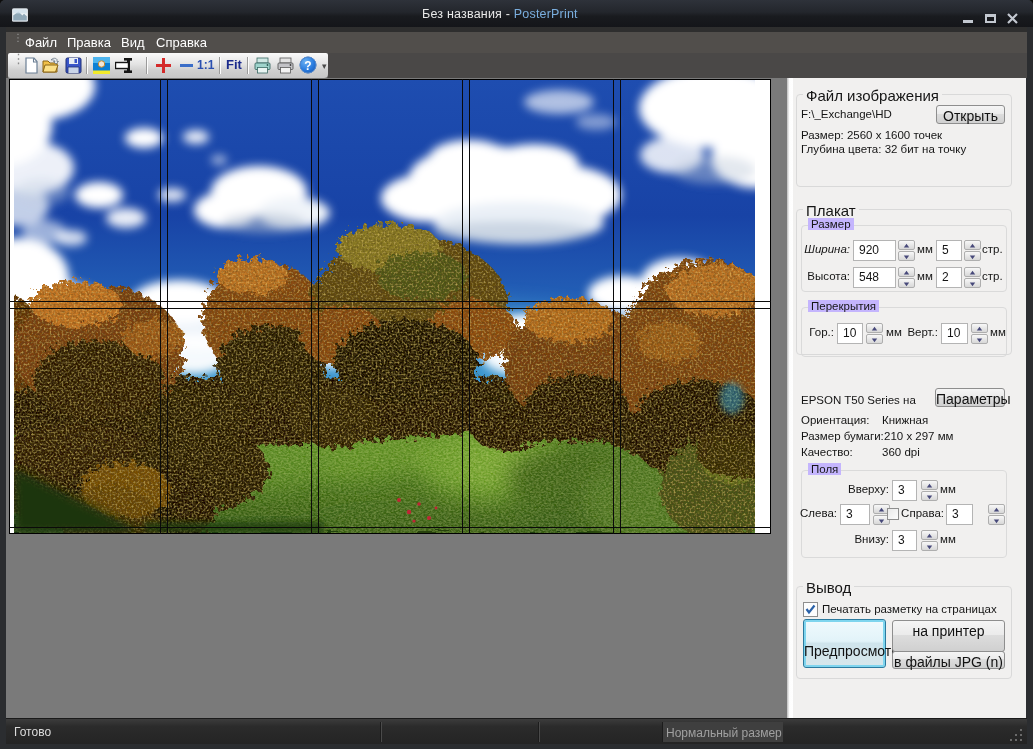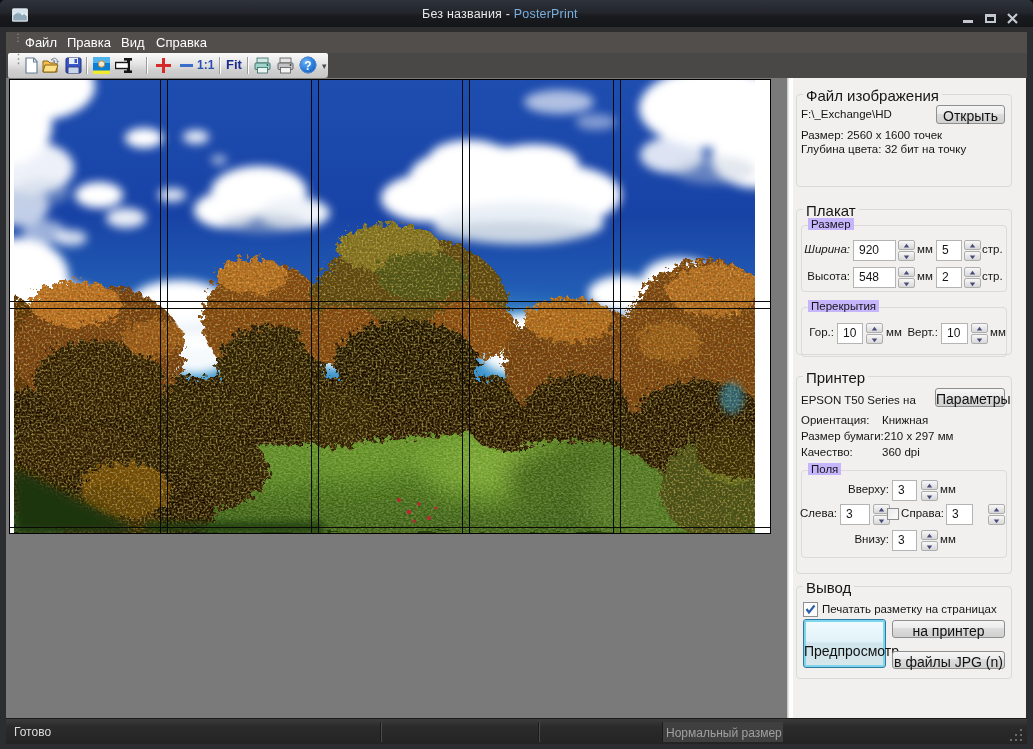--- a/index.html
+++ b/index.html
@@ -437,23 +437,20 @@
         <div class="d"></div>
       <svg style="top:2px;" viewBox="0 0 9 8">
           <path d="M4.5,1.8 L7.2,5.6 L1.8,5.6 Z" fill="#47497a"></path>
         </svg>
       <svg style="top:13px;" viewBox="0 0 9 8">
           <path d="M4.5,6.2 L7.2,2.4 L1.8,2.4 Z" fill="#47497a"></path>
         </svg>
       </div>
     <div class="plabel" style="left:197px;top:248px;">мм</div>
 
-    <div class="grp" style="top:298px;height:198px;">
-        <div class="lbl">Принтер</div>
-      </div>
     <div class="plabel" style="left:8px;top:316px;">EPSON T50 Series на</div>
     <div class="btn" style="left:142px;top:310px;width:70px;height:19px;padding-top:2px;">Параметры</div>
     <div class="plabel" style="left:8px;top:336px;">Ориентация:</div>
       <div class="plabel" style="left:89px;top:336px;">Книжная</div>
     <div class="plabel" style="left:8px;top:352px;">Размер бумаги:</div>
       <div class="plabel" style="left:91px;top:352px;">210 x 297 мм</div>
     <div class="plabel" style="left:8px;top:368px;">Качество:</div>
       <div class="plabel" style="left:89px;top:368px;">360 dpi</div>
     <div class="sgrp" style="top:392px;height:88px;">
         <div class="lbl">Поля</div>
@@ -513,21 +510,21 @@
     <div class="grp" style="top:508px;height:93px;">
         <div class="lbl">Вывод</div>
       </div>
     <div style="position:absolute;left:10px;top:524px;width:15px;height:15px;border:1px solid #8e8e8e;background:#fdfdfd;">
       <svg width="13" height="13" viewBox="0 0 13 13" style="position:absolute;left:0;top:0;">
           <path d="M2.5,6 L5,9.5 L10.5,2.5" stroke="#2a61a8" stroke-width="2.2" fill="none"></path>
         </svg>
     </div>
     <div class="plabel" style="left:29px;top:525px;">Печатать разметку на страницах</div>
     <div class="btn" style="left:10px;top:541px;width:83px;height:49px;padding-top:23px;border:1px solid #2c7a9e;box-shadow:inset 0 0 0 2px #7fd5ee;background:linear-gradient(#f0fafd,#e2f3f9 45%,#cfe4ec 50%,#d7e7eb);">Предпросмотр</div>
-    <div class="btn" style="left:99px;top:542px;width:113px;height:18px;padding-top:2px;">на принтер</div>
+    <div class="btn" style="left:99px;top:542px;width:113px;height:32px;padding-top:2px;">на принтер</div>
     <div class="btn" style="left:99px;top:573px;width:113px;height:18px;padding-top:2px;">в файлы JPG (n)</div>
   </div>
 
   <div id="status">
     <div style="position:absolute;left:8px;top:6px;">Готово</div>
     <div class="sep" style="left:374px;"></div>
     <div class="sep" style="left:532px;"></div>
     <div class="sep" style="left:656px;"></div>
     <div class="sep" style="left:774px;"></div>
     <div style="position:absolute;left:657px;top:3px;width:120px;height:20px;background:#3f3f3f;color:#a0a0a0;padding:4px 0 0 3px;font-size:12px;white-space:nowrap;">Нормальный размер</div>

